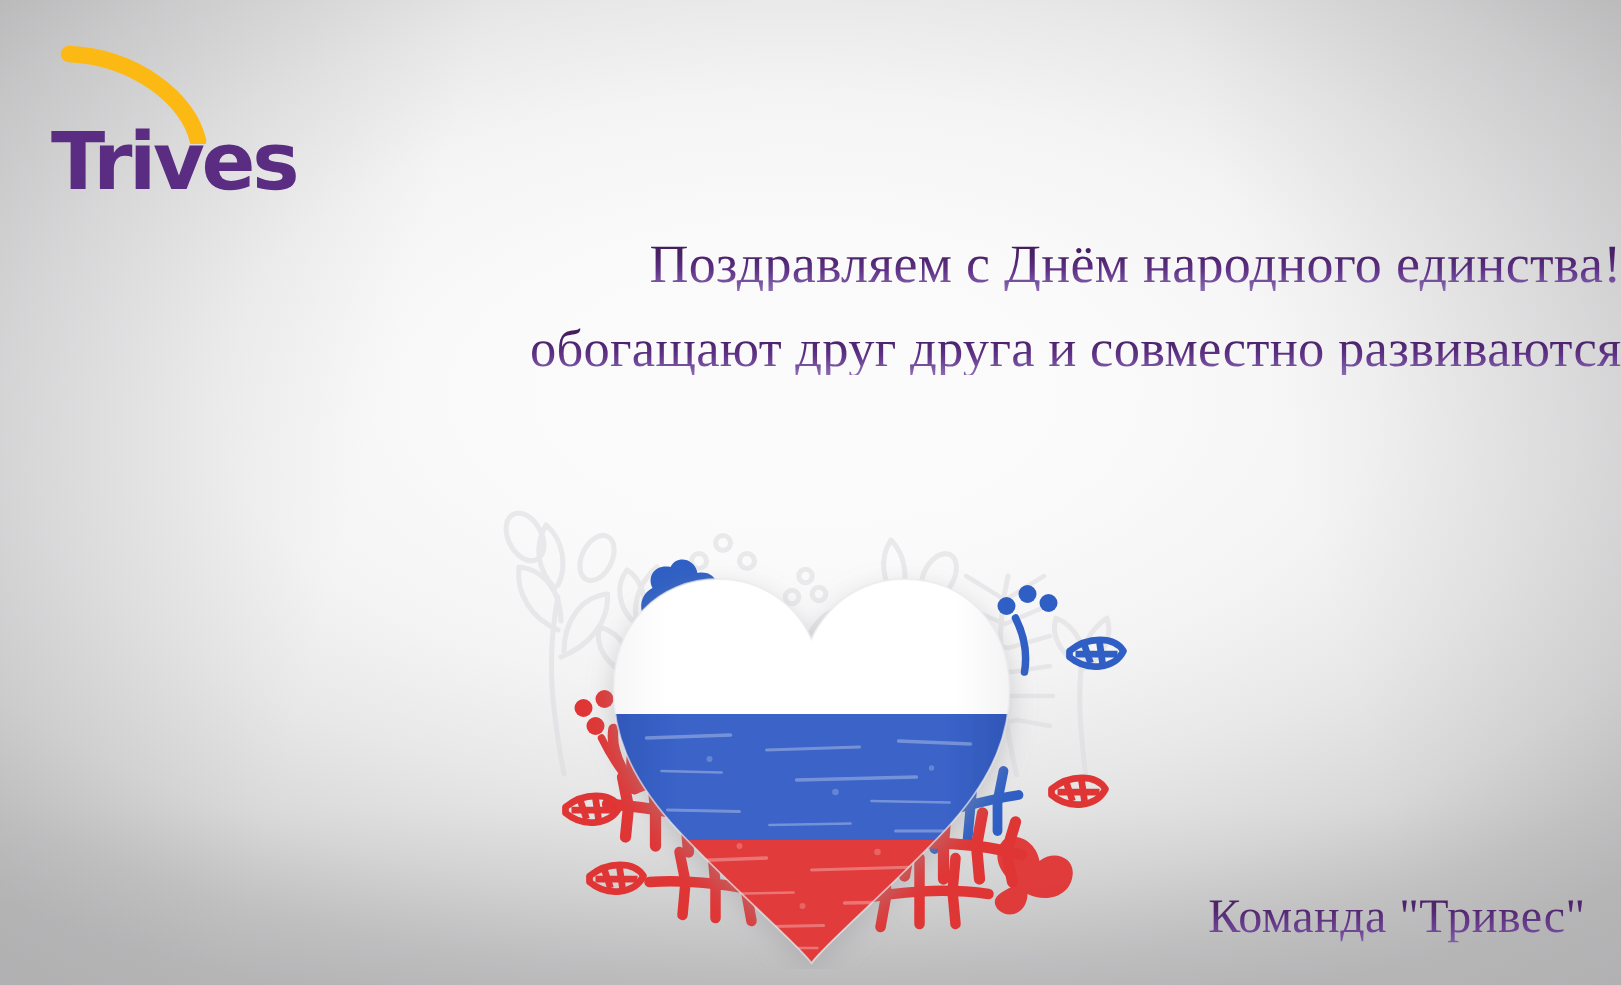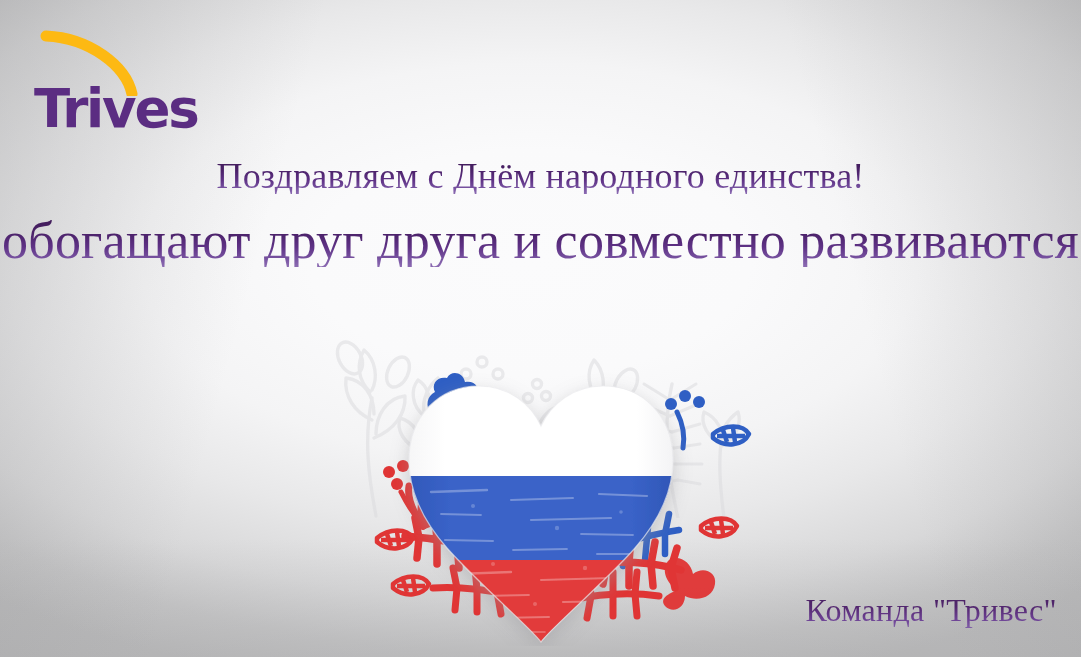--- a/index.html
+++ b/index.html
@@ -70,21 +70,21 @@
     height: 230px;
     opacity: .55;
   }
 
   
   .greeting {
     position: absolute;
     left: 0;
     right: 0;
     top: 158px;
-    text-align: center;
+    text-align: right;
     line-height: 1.0;
   }
   .g-line {
     display: block;
     font-family: "Liberation Serif", "DejaVu Serif", serif;
     font-size: 37px;
     font-weight: 400;
     letter-spacing: .2px;
     margin: 0 0 21px 0;
     background-image: linear-gradient(180deg,
@@ -93,21 +93,21 @@
         #5f3286 62%,
         #7d5aa6 88%,
         #8c6bb2 100%);
     -webkit-background-clip: text;
     background-clip: text;
     color: transparent;
     -webkit-text-fill-color: transparent;
   }
   .g-line.l1 { font-size: 36px; }
   .g-line.l2 { font-size: 40px; margin-bottom: 20px; }
-  .g-line.l3 { font-size: 52px; margin-bottom: 28px; }
+  .g-line.l3 { font-size: 35px; margin-bottom: 28px; }
   .g-line.l4 { font-size: 37px; margin-bottom: 0; }
 
   
   .emblem {
     position: absolute;
     left: 50%;
     top: 368px;
     transform: translateX(-50%);
     width: 520px;
     height: 278px;

